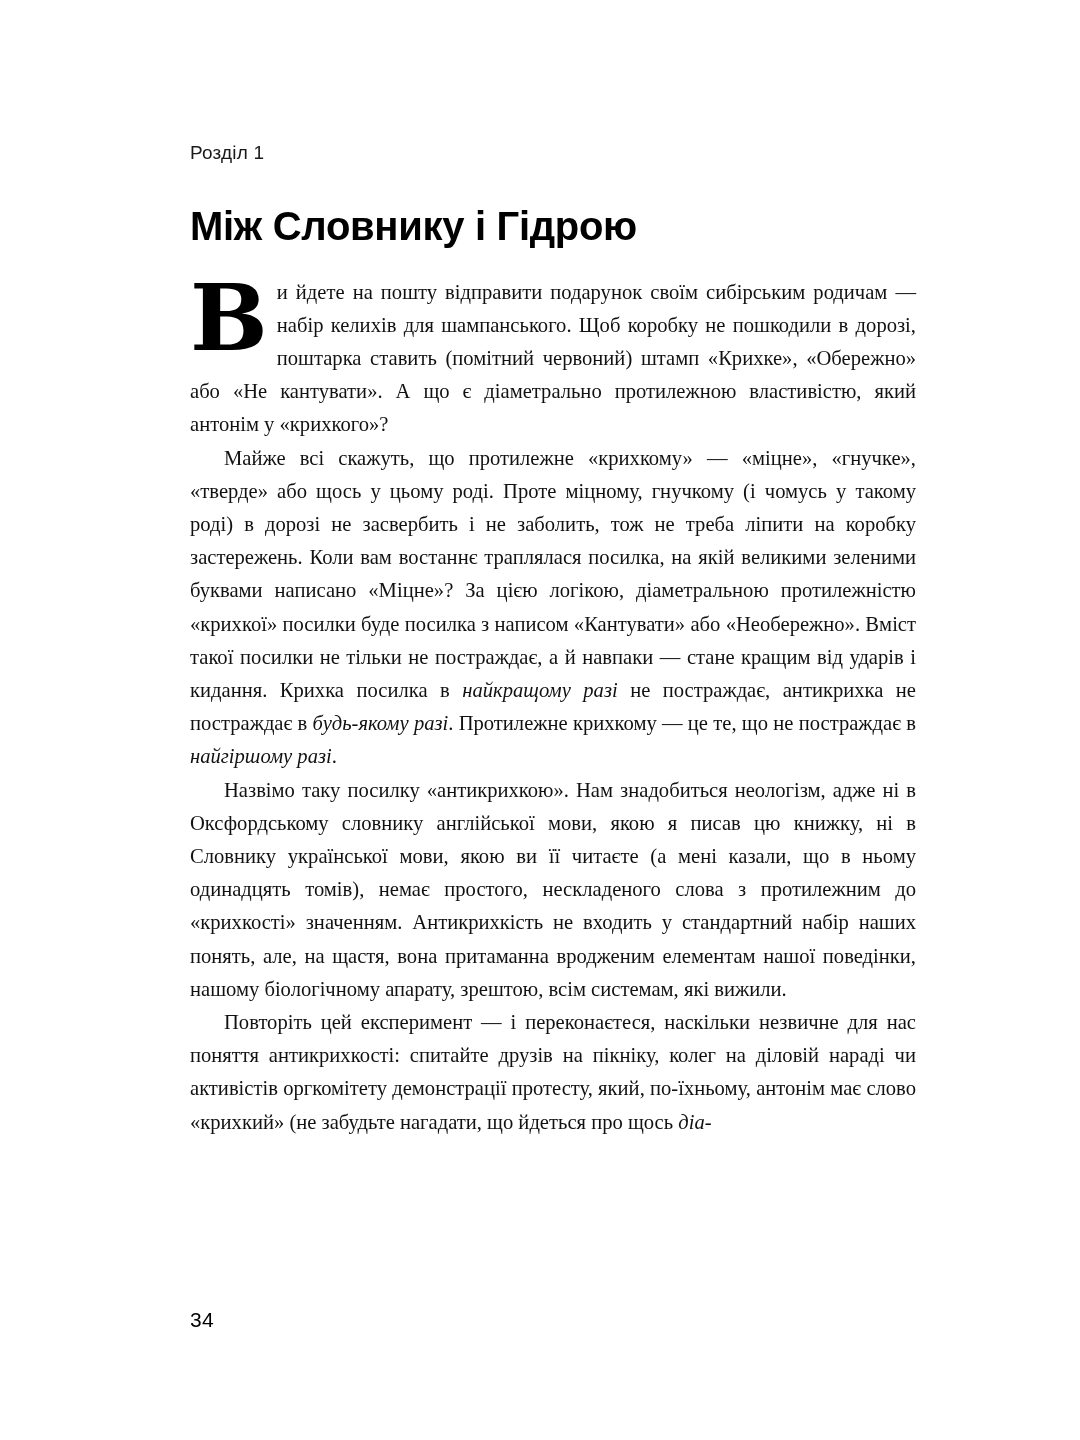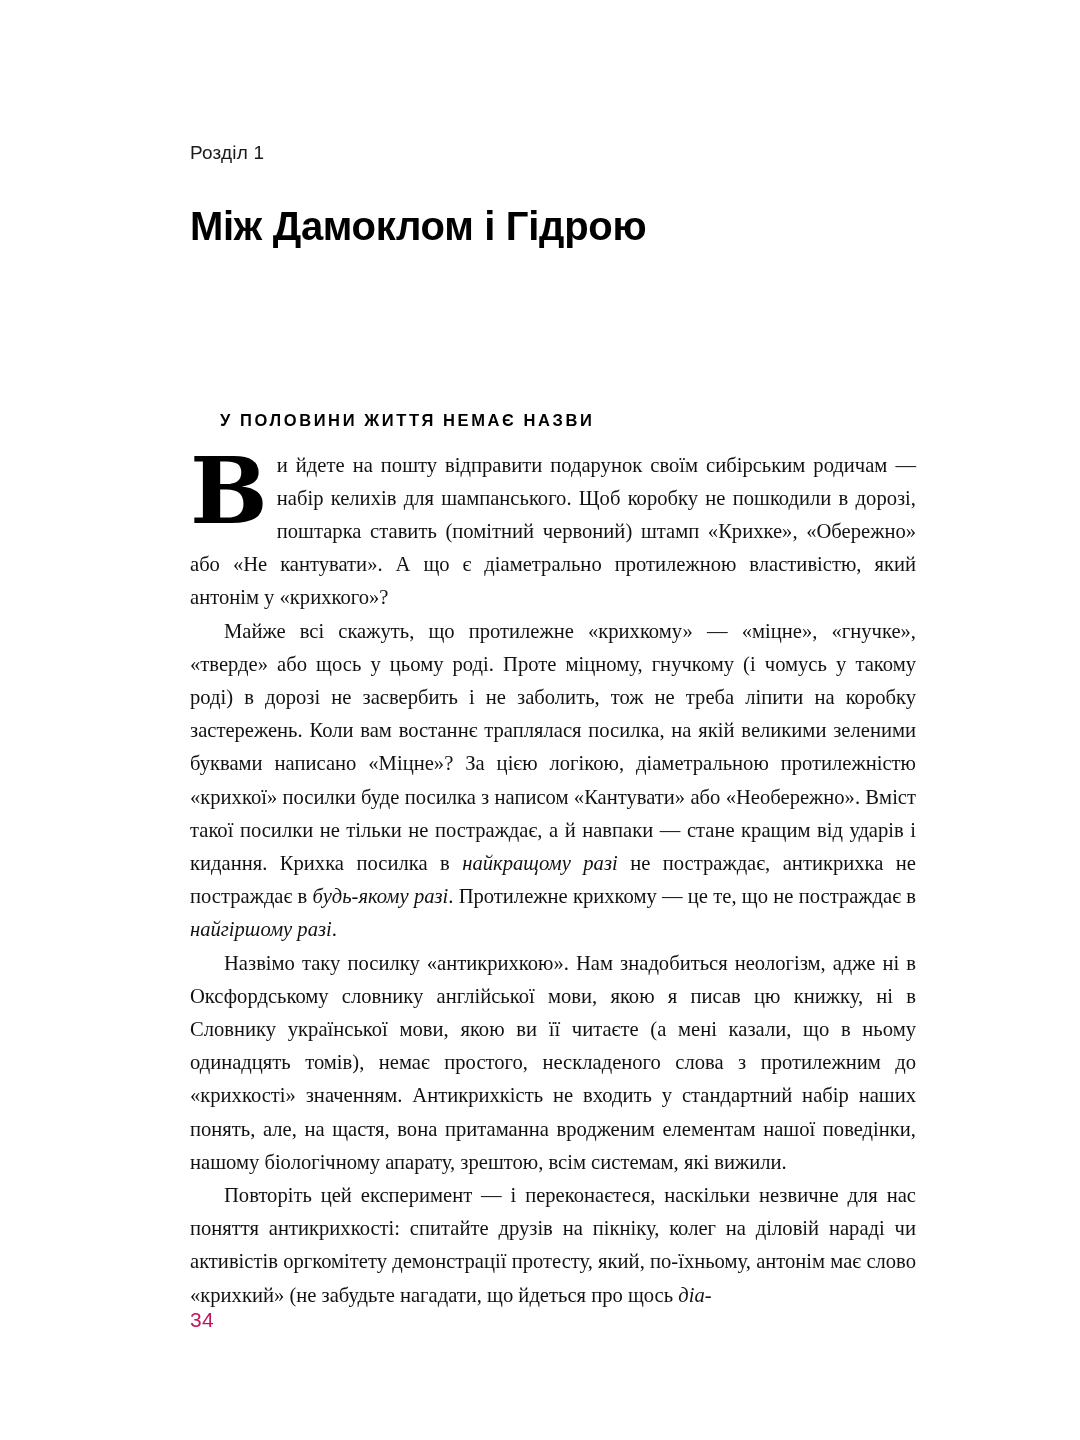--- a/index.html
+++ b/index.html
@@ -118,37 +118,36 @@
   }
 
   
   .folio {
     position: absolute;
     left: 190px;
     top: 1308px;
     font-family: "Liberation Sans", "DejaVu Sans", sans-serif;
     font-size: 21px;
     font-weight: 400;
-    color: #be185d;
+    color: #000000;
     letter-spacing: 0.4px;
   }
 </style>
 </head>
 <body>
 
 <div class="page">
 
   <div class="content">
 
     <div class="chapter-label">Розділ 1</div>
 
-    <h1 class="chapter-title">Між Дамоклом і Гідрою</h1>
+    <h1 class="chapter-title">Між Словнику і Гідрою</h1>
 
 
-    <h2 class="section-heading">У половини життя немає назви</h2>
 
     <div class="body-block">
 
       <p class="body-par first"><span class="dropcap">В</span><span>и йдете на пошту відправити подарунок своїм сибірським родичам — набір келихів для шампанського. Щоб коробку не пошкодили в дорозі, поштарка ставить (помітний червоний) штамп «Крихке», «Обережно» або «Не кантувати». А що є діаметрально протилежною властивістю, який антонім у «крихкого»?</span></p>
 
       <p class="body-par"><span>Майже всі скажуть, що протилежне «крихкому» — «міцне», «гнучке», «тверде» або щось у цьому роді. Проте міцному, гнучкому (і чомусь у такому роді) в дорозі не засвербить і не заболить, тож не треба ліпити на коробку застережень. Коли вам востаннє траплялася посилка, на якій великими зеленими буквами написано «Міцне»? За цією логікою, діаметральною протилежністю «крихкої» посилки буде посилка з написом «Кантувати» або «Необережно». Вміст такої посилки не тільки не постраждає, а й навпаки — стане кращим від ударів і кидання. Крихка посилка в </span><i>найкращому разі</i><span> не постраждає, антикрихка не постраждає в </span><i>будь-якому разі</i><span>. Протилежне крихкому — це те, що не постраждає в </span><i>найгіршому разі</i><span>.</span></p>
 
       <p class="body-par"><span>Назвімо таку посилку «антикрихкою». Нам знадобиться неологізм, адже ні в Оксфордському словнику англійської мови, якою я писав цю книжку, ні в Словнику української мови, якою ви її читаєте (а мені казали, що в ньому одинадцять томів), немає простого, нескладеного слова з протилежним до «крихкості» значенням. Антикрихкість не входить у стандартний набір наших понять, але, на щастя, вона притаманна вродженим елементам нашої поведінки, нашому біологічному апарату, зрештою, всім системам, які вижили.</span></p>
 
       <p class="body-par"><span>Повторіть цей експеримент — і переконаєтеся, наскільки незвичне для нас поняття антикрихкості: спитайте друзів на пікніку, колег на діловій нараді чи активістів оргкомітету демонстрації протесту, який, по-їхньому, антонім має слово «крихкий» (не забудьте нагадати, що йдеться про щось </span><i>діа-</i></p>

